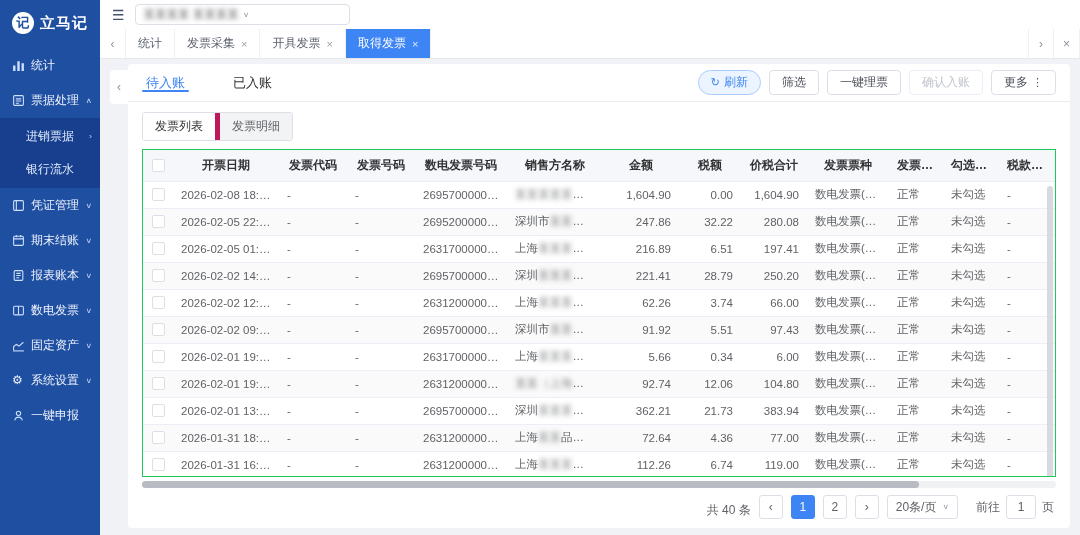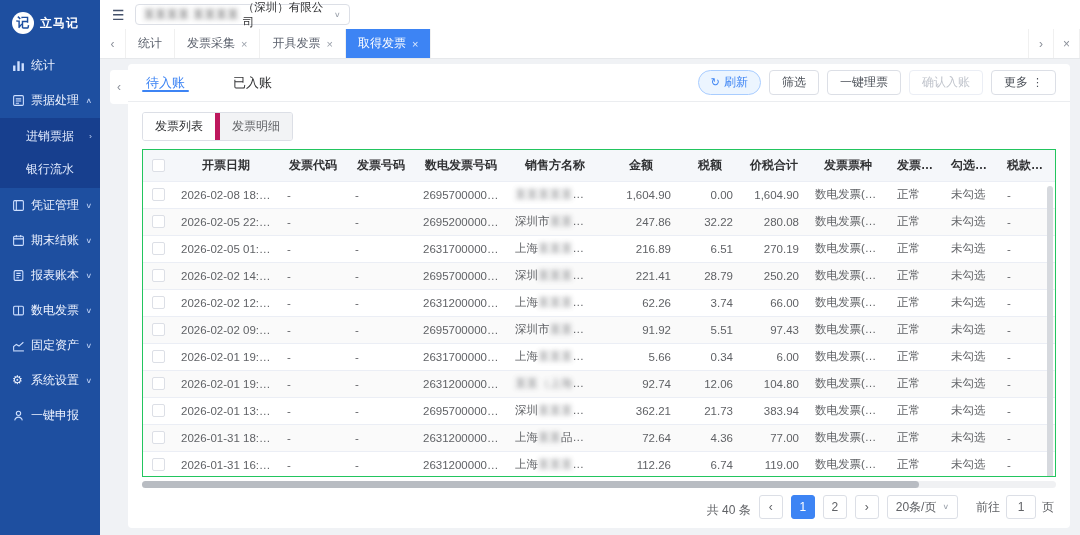--- a/index.html
+++ b/index.html
@@ -4,21 +4,21 @@
 <style>
   * { margin:0; padding:0; box-sizing:border-box; }
   html,body { width:1080px; height:535px; overflow:hidden; }
   body { font-family:"Liberation Sans","DejaVu Sans",sans-serif; font-size:12px; color:#606266; background:#fff; }
   .app { display:flex; width:1080px; height:535px; }
 
   
   .sidebar { width:100px; background:#1e4fa0; color:#fff; flex-shrink:0; display:flex; flex-direction:column; }
   .logo { display:flex; align-items:center; gap:6px; padding:12px 10px 14px 12px; }
   .logo-mark { width:22px; height:22px; border-radius:50%; background:#fff; color:#1e4fa0; display:flex; align-items:center; justify-content:center; font-weight:bold; font-size:13px; }
-  .logo-name { font-size:12px; font-weight:bold; letter-spacing:1px; }
+  .logo-name { font-size:15px; font-weight:bold; letter-spacing:1px; }
   .nav-item { display:flex; align-items:center; gap:6px; padding:9px 8px 9px 12px; font-size:12px; color:#eef3ff; cursor:pointer; }
   .nav-item .grow { flex:1; }
   .chev { font-size:9px; color:#bcd0f5; transform:scaleY(.8); }
   .subnav { background:#173f8e; padding:2px 0; }
   .subnav-item { display:flex; align-items:center; padding:8px 8px 8px 26px; font-size:12px; color:#e3ecff; cursor:pointer; }
   .subnav-item .grow { flex:1; }
   .icn { width:13px; height:13px; flex-shrink:0; }
   .icn svg { width:13px; height:13px; display:block; }
   .gear-glyph { font-size:12px; line-height:1; }
 
@@ -185,21 +185,20 @@
       <span class="grow">一键申报</span>
     </div>
   </aside>
 
   <div class="main">
 
     <div class="topbar">
       <span class="collapse-icn">☰</span>
       <div class="company-select">
         <span class="blur">某某某某 某某某某</span>
-        <span class="grow">（深圳）有限公司</span>
         <span class="chev" style="color:#9aa0aa">∨</span>
       </div>
     </div>
 
     <div class="tabbar">
       <span class="tab-nav">‹</span>
       <div class="tab">
         <span>统计</span>
       </div>
       <div class="tab">
@@ -335,21 +334,21 @@
 
   <tr>
     <td class="c-cb"><span class="cbx"></span></td>
     <td class="t-l">2026-02-05 01:26:51</td>
     <td class="t-l">-</td>
     <td class="t-l">-</td>
     <td class="t-l">2631700000054...</td>
     <td class="t-l"><span>上海</span><span class="blur">某某某</span><span>科技有...</span></td>
     <td class="t-r">216.89</td>
     <td class="t-r">6.51</td>
-    <td class="t-r">270.19</td>
+    <td class="t-r">197.41</td>
     <td class="t-l">数电发票(普通...</td>
     <td class="t-l">正常</td>
     <td class="t-l">未勾选</td>
     <td class="t-l">-</td>
 
   </tr>
 
   <tr class="stripe">
     <td class="c-cb"><span class="cbx"></span></td>
     <td class="t-l">2026-02-02 14:24:32</td>

